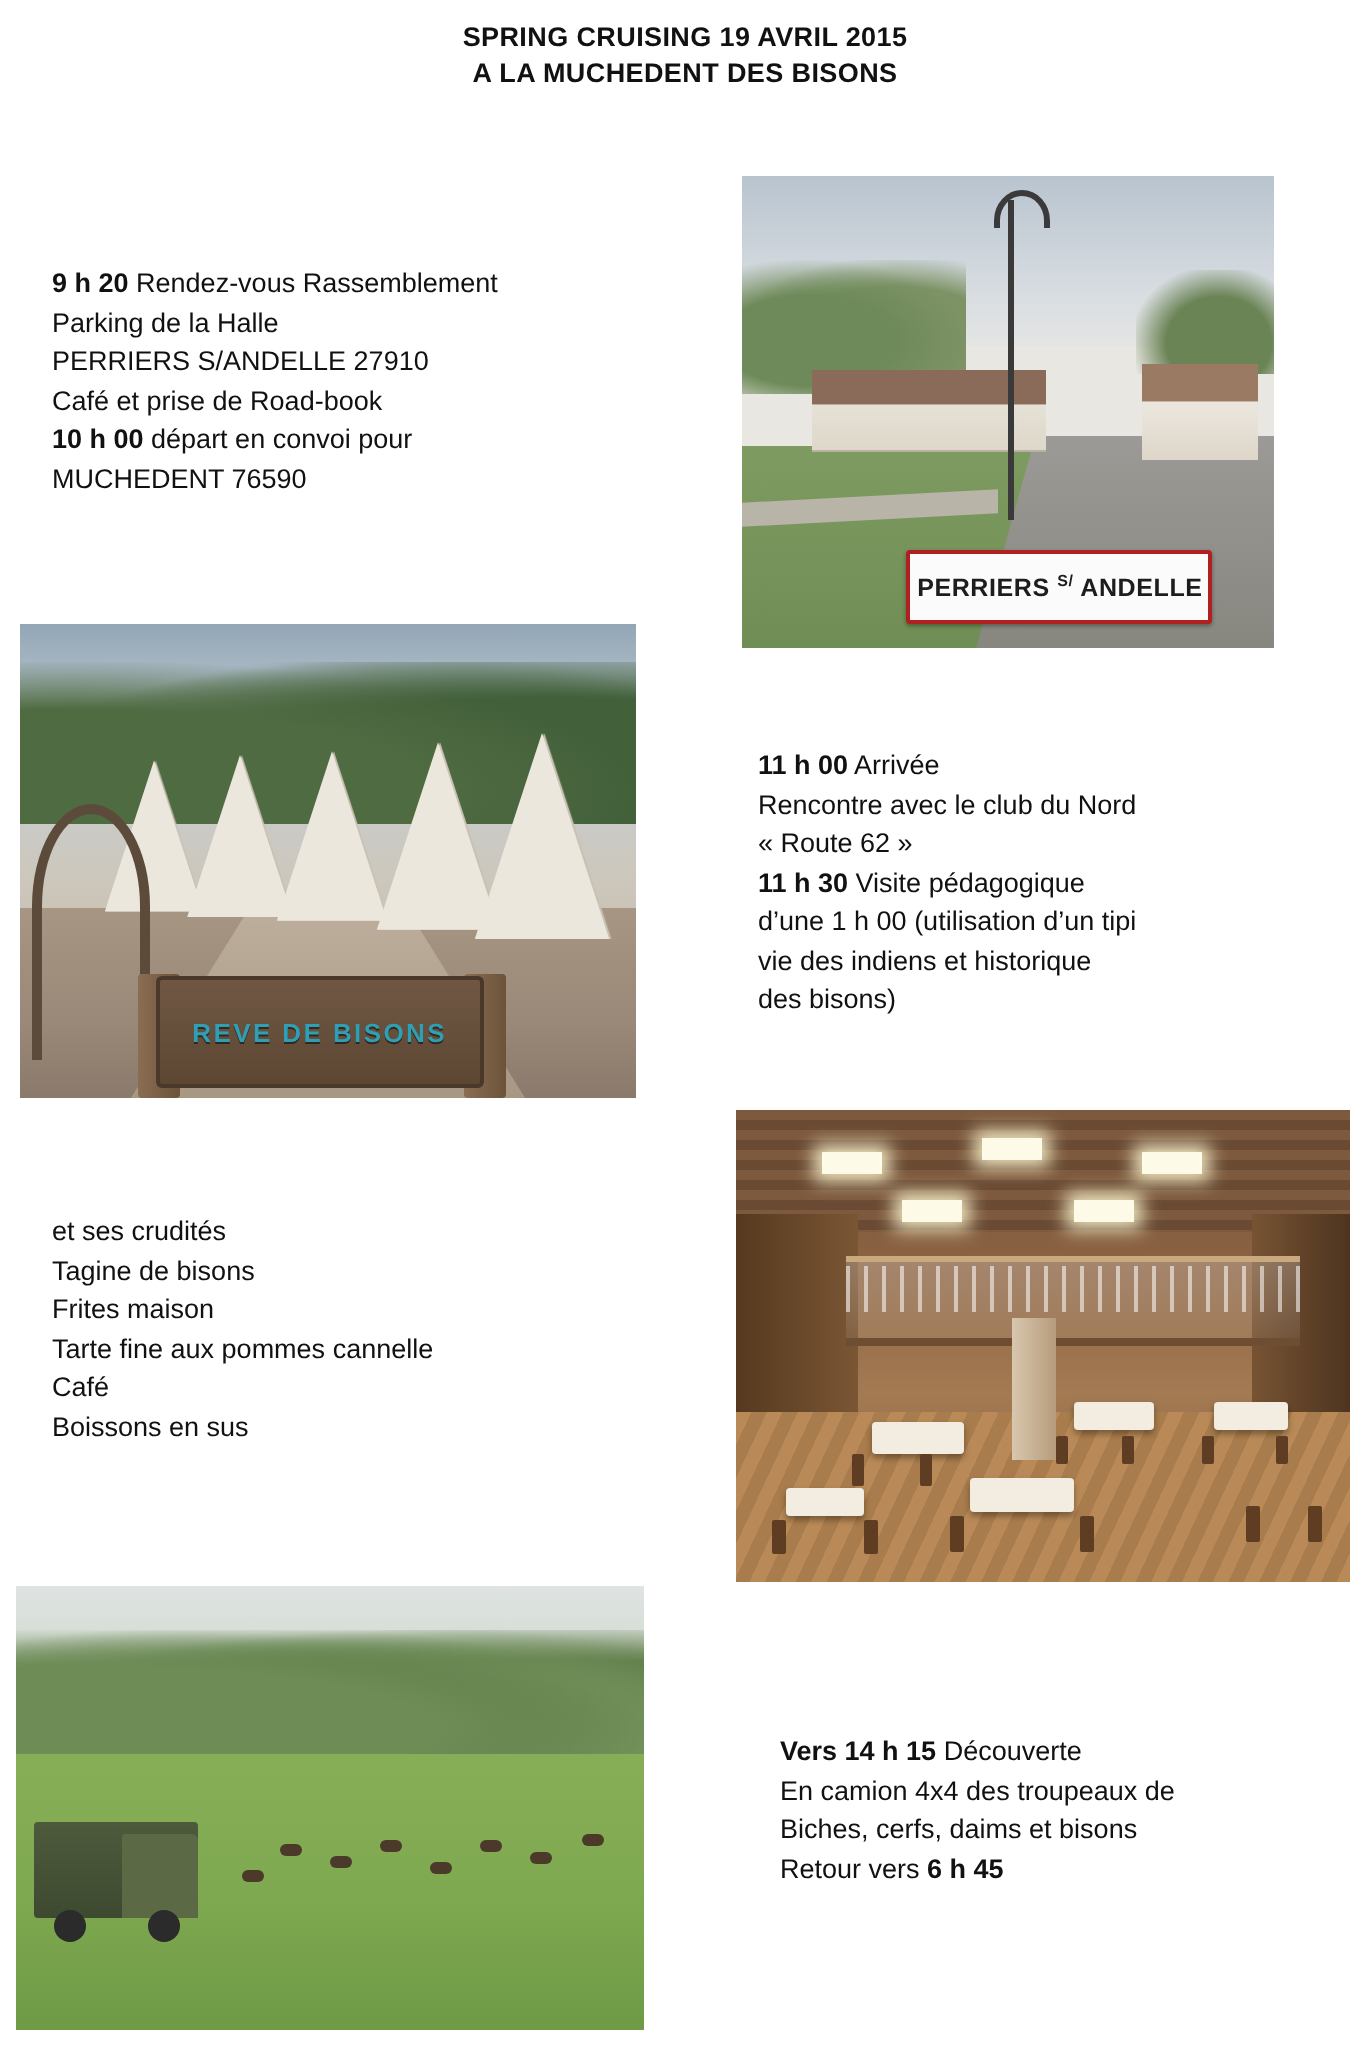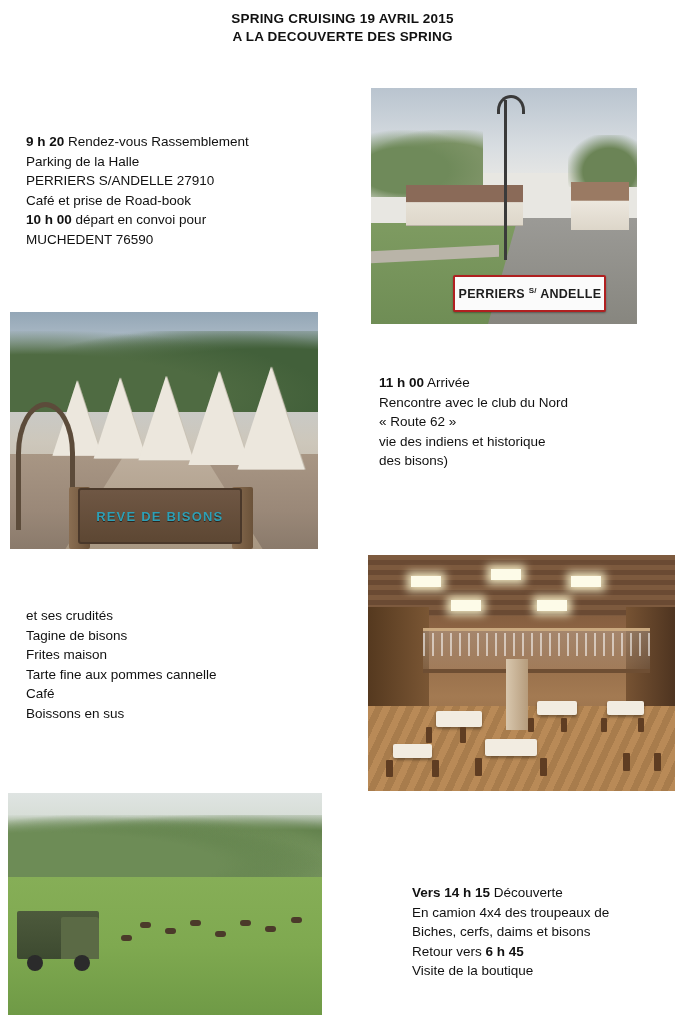--- a/index.html
+++ b/index.html
@@ -263,21 +263,21 @@
 
   
 </style>
 </head>
 <body>
 
 <div class="page">
 
   <div class="title-block">
     <div>SPRING CRUISING 19 AVRIL 2015</div>
-    <div>A LA DECOUVERTE DES SPRING</div>
+    <div>A LA MUCHEDENT DES BISONS</div>
   </div>
 
   <div class="photo" id="photo-street">
     <div class="sky"></div>
     <div class="trees-l"></div>
     <div class="trees-r"></div>
     <div class="grass"></div>
     <div class="road"></div>
     <div class="kerb"></div>
     <div class="building"></div>
@@ -313,20 +313,22 @@
     <div class="post-r"></div>
     <div class="woodsign">
       <span>REVE DE BISONS</span>
     </div>
   </div>
 
   <div class="txt" style="left:379px; top:373px;">
     <div><span class="b">11 h 00</span><span> Arrivée</span></div>
     <div>Rencontre avec le club du Nord</div>
     <div>« Route 62 »</div>
+    <div><span class="b">11 h 30</span><span> Visite pédagogique</span></div>
+    <div>d’une 1 h 00 (utilisation d’un tipi</div>
     <div>vie des indiens et historique</div>
     <div>des bisons)</div>
   </div>
 
   <div class="txt" style="left:26px; top:606px;">
     <div>et ses crudités</div>
     <div>Tagine de bisons</div>
     <div>Frites maison</div>
     <div>Tarte fine aux pommes cannelle</div>
     <div>Café</div>
@@ -378,21 +380,20 @@
     <div class="bison" style="left:42%; top:58%;"></div>
     <div class="bison" style="left:50%; top:61%;"></div>
     <div class="bison" style="left:58%; top:57%;"></div>
     <div class="bison" style="left:66%; top:62%;"></div>
     <div class="bison" style="left:74%; top:57%;"></div>
     <div class="bison" style="left:82%; top:60%;"></div>
     <div class="bison" style="left:36%; top:64%;"></div>
     <div class="bison" style="left:90%; top:56%;"></div>
   </div>
 
-  <div class="txt" style="left:412px; top:866px;margin-top:17px;">
+  <div class="txt" style="left:390px; top:866px;">
     <div><span class="b">Vers 14 h 15</span><span> Découverte</span></div>
     <div>En camion 4x4 des troupeaux de</div>
     <div>Biches, cerfs, daims et bisons</div>
     <div><span>Retour vers </span><span class="b">6 h 45</span></div>
-    <div>Visite de la boutique</div>
   </div>
 
 </div>
 
 </body></html>

